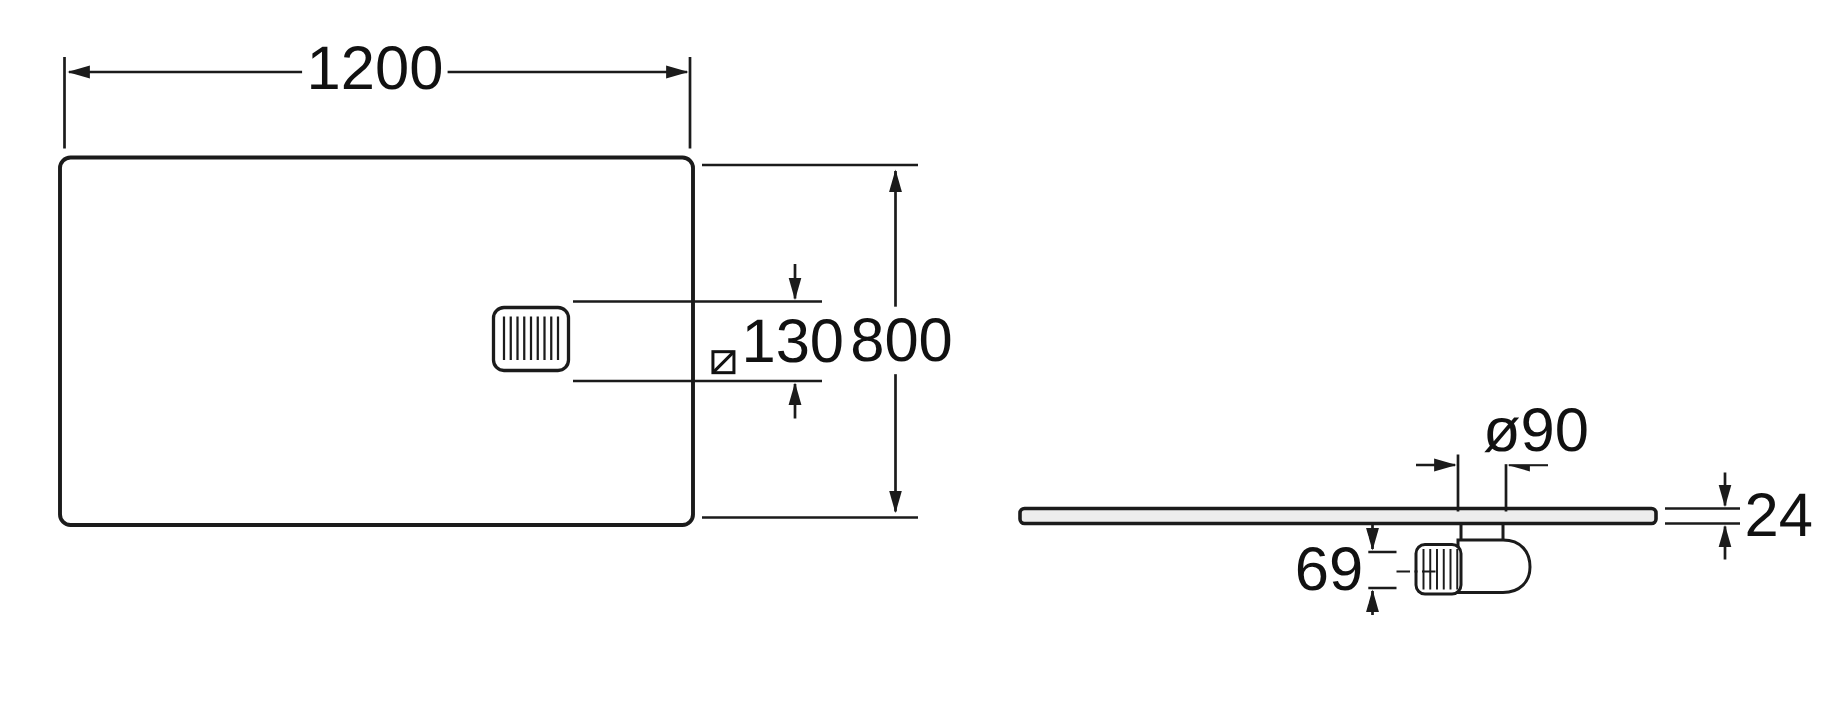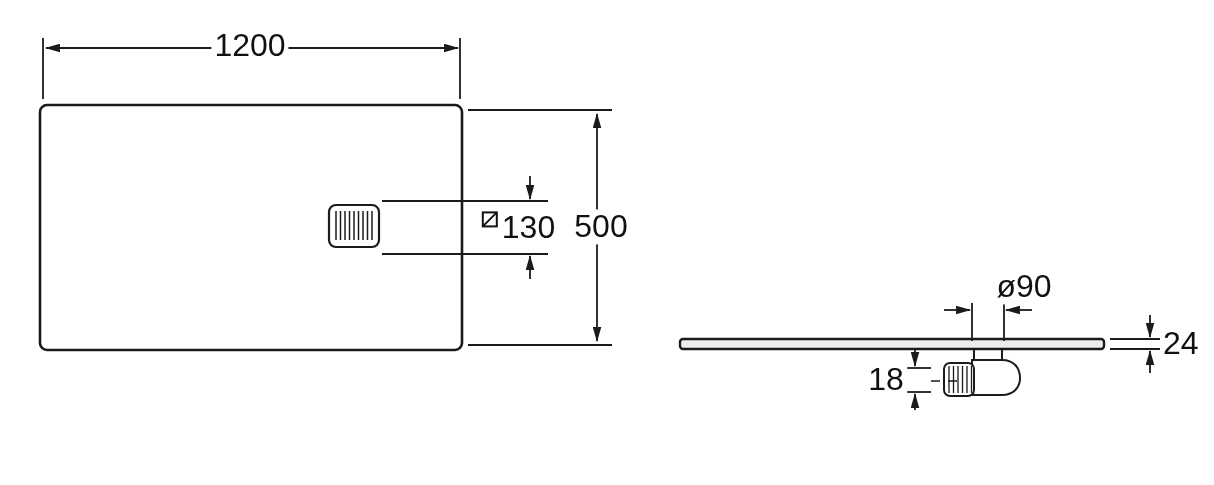--- a/index.html
+++ b/index.html
@@ -12,33 +12,33 @@
     color: #111111;
     overflow: hidden;
   }
   .stage svg.linework {
     position: absolute;
     left: 0; top: 0;
   }
   .dim-label {
     position: absolute;
     transform: translate(-50%, -50%);
-    font-size: 32px;
+    font-size: 41px;
     line-height: 1.1;
     white-space: nowrap;
     background: #ffffff;
     padding: 0 3px;
     color: #111111;
   }
   .dim-label.left-anchor {
     transform: translate(0, -50%);
   }
   .dim-label.with-icon {
     display: flex;
-    align-items: flex-start;
+    align-items: flex-end;
     gap: 3px;
     padding: 0 2px;
   }
   .dim-label.with-icon svg { display: block; }
 </style>
 </head>
 <body>
 
 <div class="stage">
 
@@ -127,29 +127,29 @@
         <line x1="906" y1="392" x2="931" y2="392"></line>
         <line x1="915" y1="350" x2="915" y2="366" marker-end="url(#arr)"></line>
         <line x1="915" y1="410" x2="915" y2="394" marker-end="url(#arr)"></line>
         <line x1="931" y1="381" x2="960" y2="381" stroke-width="1.3" stroke-dasharray="9 3 2 3"></line>
       </g>
     </g>
   </svg>
 
   <div class="dim-label" style="left:250px; top:46px;">1200</div>
 
-  <div class="dim-label" style="left:601px; top:227px;">500</div>
+  <div class="dim-label" style="left:601px; top:227px;">800</div>
 
   <div class="dim-label with-icon" style="left:518px; top:228px;">
     <svg width="18" height="18" viewBox="0 0 18 18">
       <rect x="2" y="2" width="14" height="14" fill="none" stroke="#111111" stroke-width="2"></rect>
       <line x1="2" y1="16" x2="16" y2="2" stroke="#111111" stroke-width="2"></line>
     </svg>
     <span>130</span>
   </div>
 
   <div class="dim-label" style="left:1024px; top:287px;">ø90</div>
 
   <div class="dim-label left-anchor" style="left:1160px; top:344px;">24</div>
 
-  <div class="dim-label" style="left:886px; top:380px;">18</div>
+  <div class="dim-label" style="left:886px; top:380px;">69</div>
 
 </div>
 
 </body></html>

